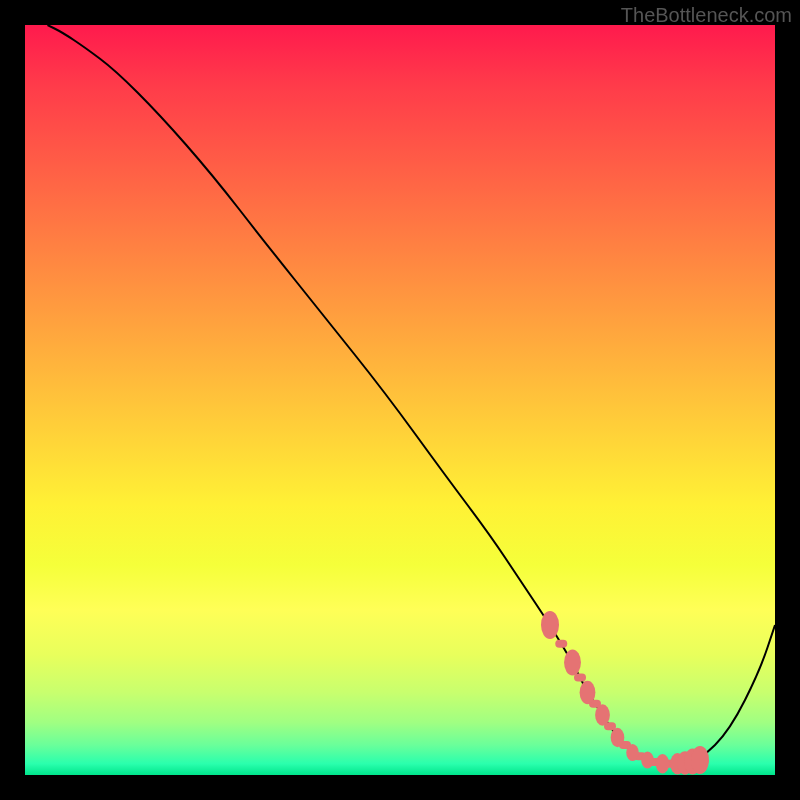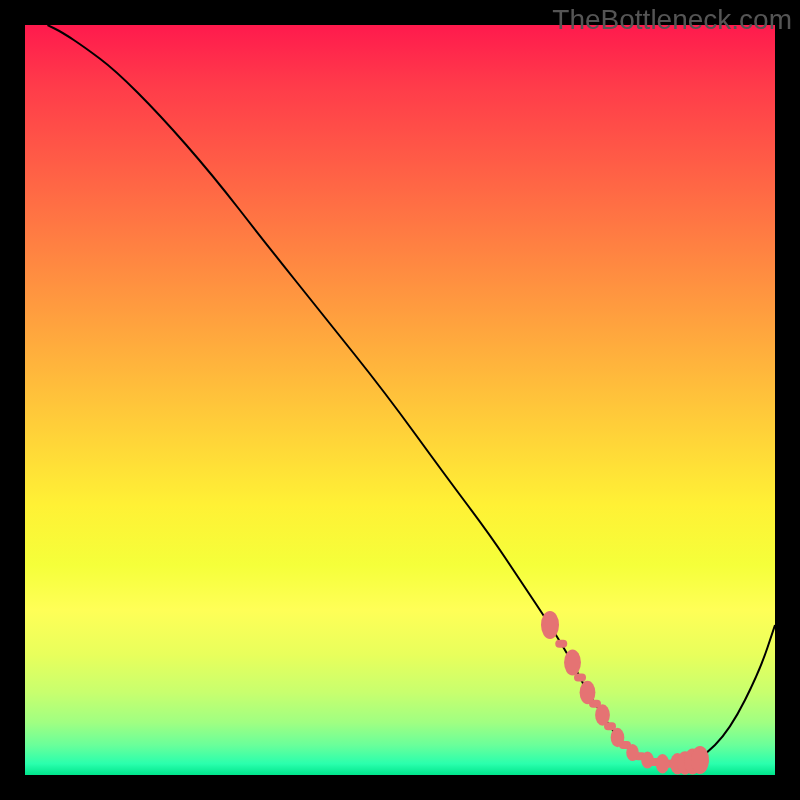--- a/index.html
+++ b/index.html
@@ -9,21 +9,21 @@
     background: #000;
     position: relative;
     overflow: hidden;
     font-family: Arial, sans-serif;
   }
   .watermark {
     position: absolute;
     top: 4px;
     right: 8px;
     color: #555;
-    font-size: 28px;
+    font-size: 20px;
     font-weight: 500;
     z-index: 10;
   }
   .plot-area {
     position: absolute;
     left: 25px;
     top: 25px;
     width: 750px;
     height: 750px;
     overflow: hidden;

